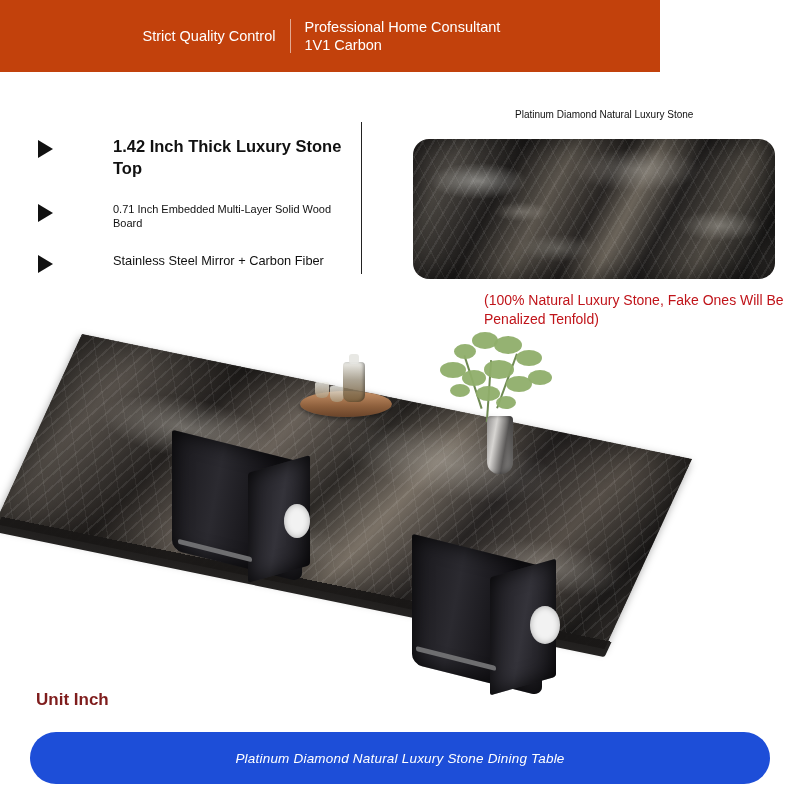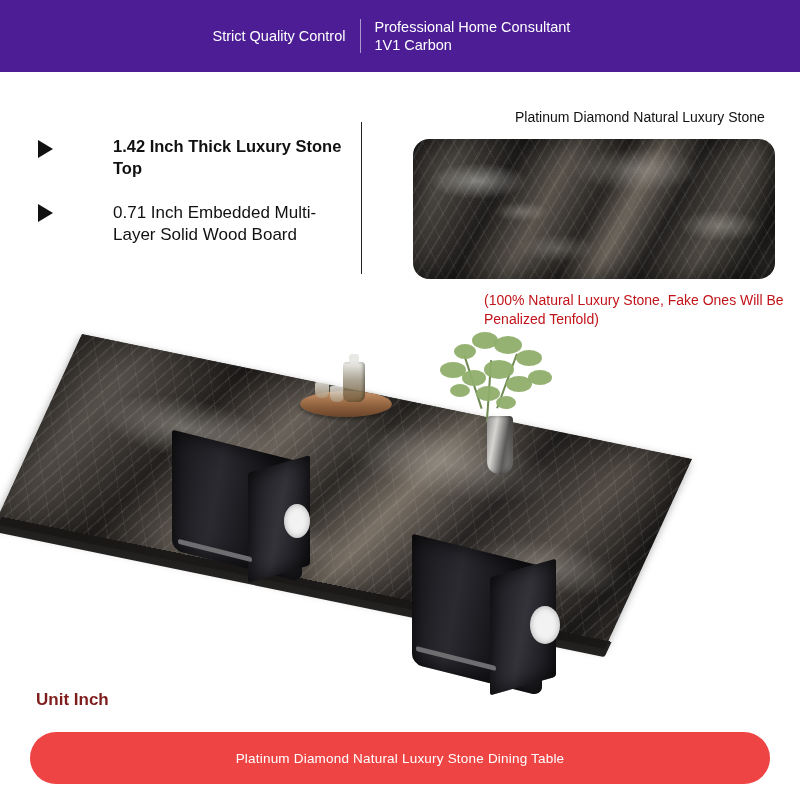--- a/index.html
+++ b/index.html
@@ -13,23 +13,23 @@
     background: #ffffff;
     font-family: "Liberation Sans", sans-serif;
     overflow: hidden;
     position: relative;
   }
 
   
   .top-banner {
     position: absolute;
     left: 0; top: 0;
-    width: 800px;
+    width: 660px;
     height: 72px;
-    background: #4c1d95;
+    background: #c2410c;
     display: flex;
     align-items: center;
     justify-content: center;
     gap: 0;
   }
   .top-banner .bn-item {
     color: #ffffff;
     font-size: 14.5px;
     line-height: 1.25;
     padding: 0 14px;
@@ -68,39 +68,39 @@
     margin-top: 2px;
     margin-right: 12px;
     flex: 0 0 auto;
   }
   .feat-text {
     color: #111111;
     line-height: 1.32;
     margin-left: 48px;
   }
   .feat-1 { font-size: 16.5px; font-weight: bold; margin-top: -2px; }
-  .feat-2 { font-size: 17px; width: 230px; }
+  .feat-2 { font-size: 11px; width: 230px; }
   .feat-3 { font-size: 12.8px; }
 
   
   .vsep {
     position: absolute;
     left: 361px;
     top: 122px;
     width: 1px;
     height: 152px;
     background: #222222;
   }
 
   
   .stone-label {
     position: absolute;
     left: 515px;
     top: 108px;
-    font-size: 14px;
+    font-size: 10px;
     color: #111111;
     line-height: 1.3;
     font-weight: 500;
   }
   .stone-swatch {
     position: absolute;
     left: 413px;
     top: 139px;
     width: 362px;
     height: 140px;
@@ -302,25 +302,26 @@
     color: #7f1d1d;
   }
 
   
   .bottom-bar {
     position: absolute;
     left: 30px;
     top: 732px;
     width: 740px;
     height: 52px;
-    background: #ef4444;
+    background: #1d4ed8;
     border-radius: 26px;
     display: flex;
     align-items: center;
     justify-content: center;
+    font-style: italic;
   }
   .bottom-bar .bb-text {
     color: #ffffff;
     font-size: 13.5px;
     letter-spacing: 0.2px;
   }
 </style>
 </head>
 <body>
 
@@ -331,20 +332,24 @@
 </div>
 
 <div class="features">
   <div class="feature-row">
     <span class="tri"></span>
     <span class="feat-text feat-1">1.42 Inch Thick Luxury Stone Top</span>
   </div>
   <div class="feature-row">
     <span class="tri"></span>
     <span class="feat-text feat-2">0.71 Inch Embedded Multi-Layer Solid Wood Board</span>
+  </div>
+  <div class="feature-row">
+    <span class="tri"></span>
+    <span class="feat-text feat-3">Stainless Steel Mirror + Carbon Fiber</span>
   </div>
 </div>
 
 <div class="vsep"></div>
 
 <div class="stone-label">Platinum Diamond Natural Luxury Stone</div>
 <div class="stone-swatch"></div>
 <div class="warning">(100% Natural Luxury Stone, Fake Ones Will Be Penalized Tenfold)</div>
 
 <div class="photo">

